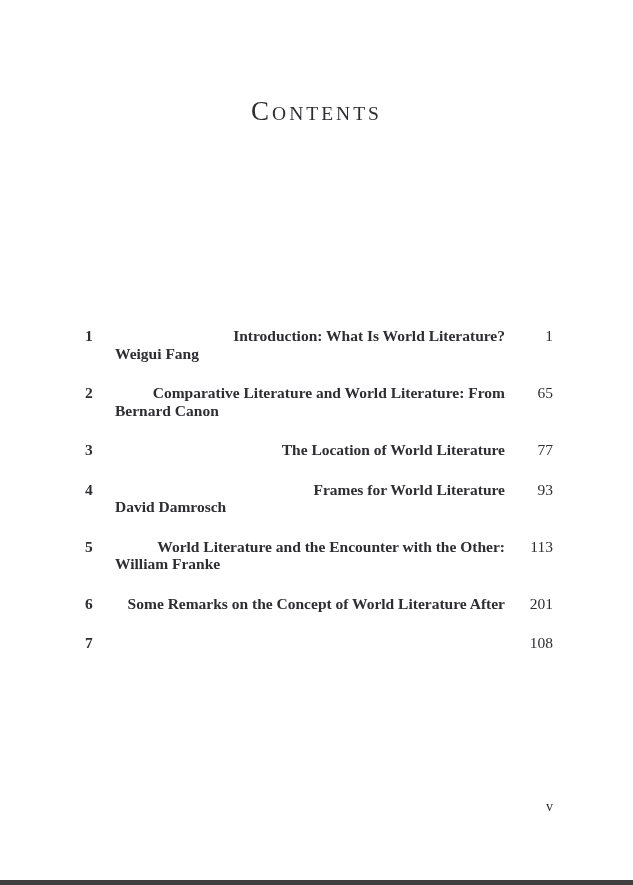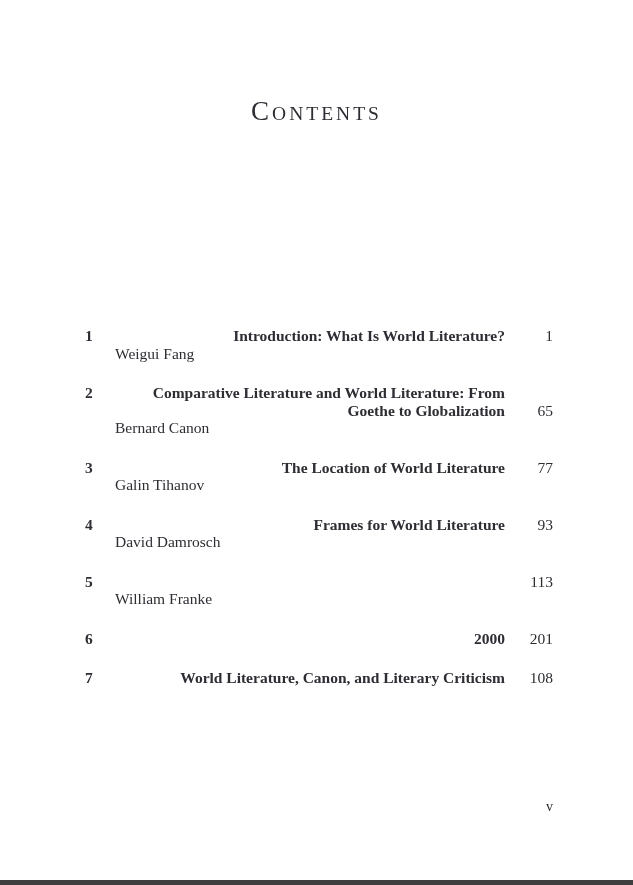--- a/index.html
+++ b/index.html
@@ -59,21 +59,21 @@
   .entry .pagenum {
     grid-column: 3;
     grid-row: 1;
     align-self: end;
     text-align: right;
     font-weight: normal;
   }
   .entry .author {
     grid-column: 2;
     grid-row: 2;
-    font-weight: normal;
+    font-weight: bold;
   }
   .folio {
     position: absolute;
     top: 800px;
     right: 80px;
     font-size: 14px;
     line-height: 1;
   }
   .bottom-bar {
     position: absolute;
@@ -102,68 +102,63 @@
         <div></div>
       </div>
       <div class="pagenum">1</div>
       <div class="author">Weigui Fang</div>
     </div>
 
     <div class="entry">
       <div class="num">2</div>
       <div class="title">
         <div>Comparative Literature and World Literature: From</div>
-        <div>Goethe to Globalization</div>
       </div>
       <div class="pagenum">65</div>
       <div class="author">Bernard Canon</div>
     </div>
 
     <div class="entry">
       <div class="num">3</div>
       <div class="title">
         <div>The Location of World Literature</div>
         <div></div>
       </div>
       <div class="pagenum">77</div>
-      <div class="author">Galin Tihanov</div>
     </div>
 
     <div class="entry">
       <div class="num">4</div>
       <div class="title">
         <div>Frames for World Literature</div>
         <div></div>
       </div>
       <div class="pagenum">93</div>
       <div class="author">David Damrosch</div>
     </div>
 
     <div class="entry">
       <div class="num">5</div>
       <div class="title">
+        <div>World Literature and the Encounter with the Other:</div>
       </div>
       <div class="pagenum">113</div>
       <div class="author">William Franke</div>
     </div>
 
     <div class="entry">
       <div class="num">6</div>
       <div class="title">
-        <div>2000</div>
+        <div>Some Remarks on the Concept of World Literature After</div>
       </div>
       <div class="pagenum">201</div>
     </div>
 
     <div class="entry">
       <div class="num">7</div>
-      <div class="title">
-        <div>World Literature, Canon, and Literary Criticism</div>
-        <div></div>
-      </div>
       <div class="pagenum">108</div>
     </div>
 
   </div>
 
   <div class="folio">v</div>
 
   <div class="bottom-bar"></div>
 
 </div>

